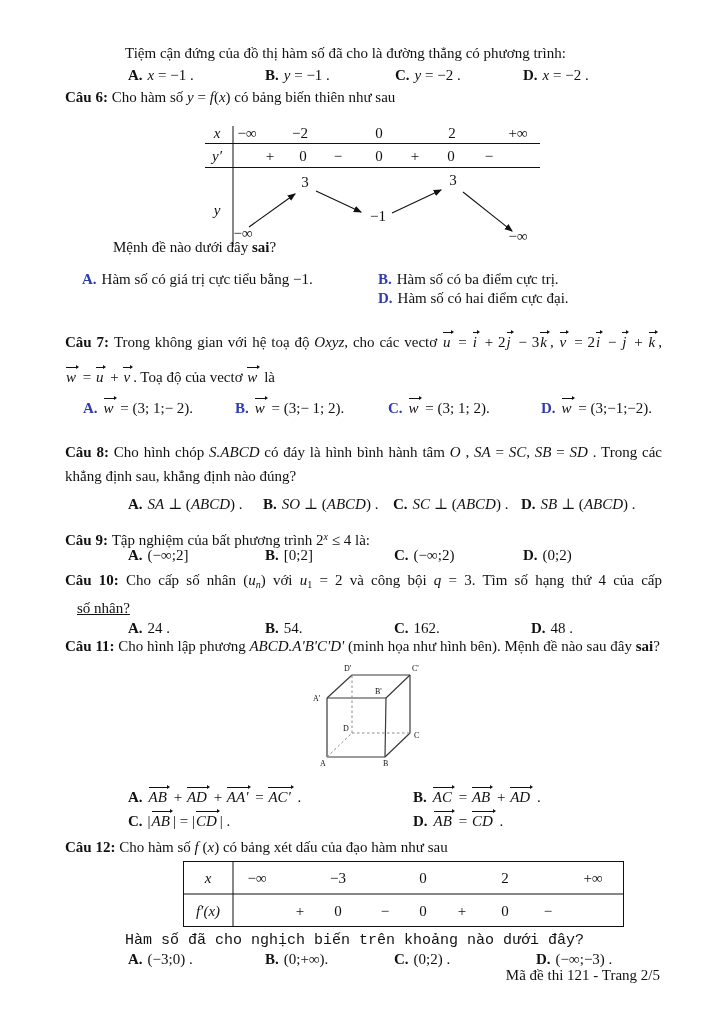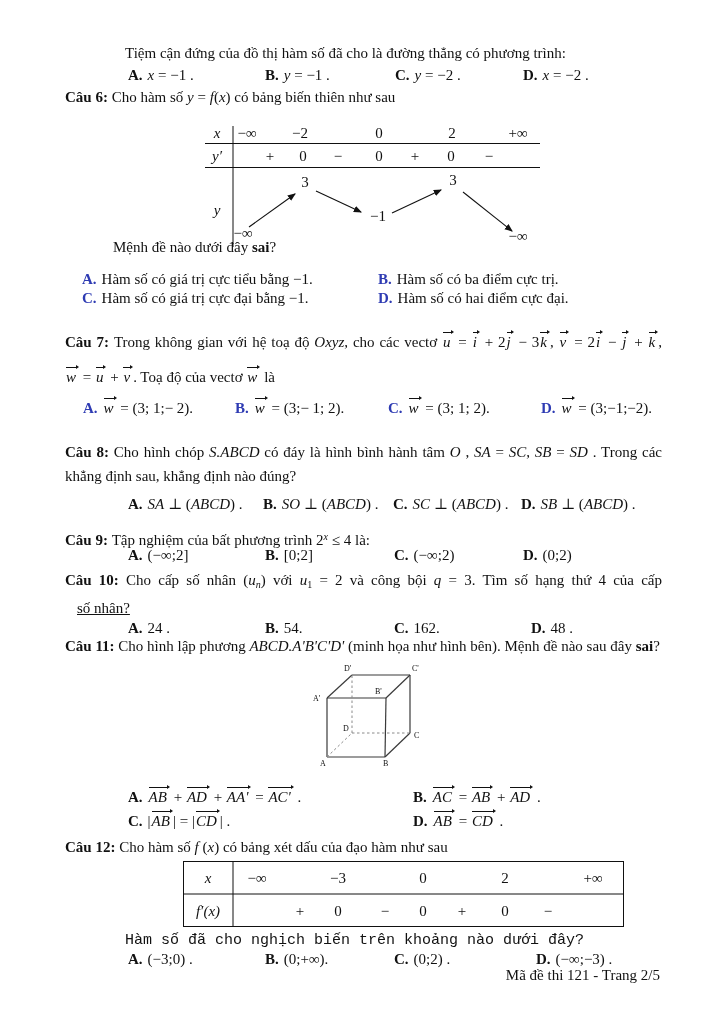--- a/index.html
+++ b/index.html
@@ -72,21 +72,20 @@
       <line x1="54" y1="107" x2="100" y2="74" marker-end="url(#ah)"></line>
       <line x1="121" y1="71" x2="166" y2="92" marker-end="url(#ah)"></line>
       <line x1="197" y1="93" x2="246" y2="70" marker-end="url(#ah)"></line>
       <line x1="268" y1="72" x2="317" y2="111" marker-end="url(#ah)"></line>
     </g>
   </svg>
 
   <div class="abs" style="left:65px;top:238px;margin-left:48px;"><span class="sg-r">Mệnh đề nào dưới đây </span><span class="sg-b">sai</span><span class="sg-r">?</span></div>
   <span class="abs opt blue" style="left:82px;top:270px;"><span class="letter">A.</span><span><span class="sg-r">Hàm số có giá trị cực tiểu bằng −1.</span></span></span>
   <span class="abs opt blue" style="left:378px;top:270px;"><span class="letter">B.</span><span><span class="sg-r">Hàm số có ba điểm cực trị.</span></span></span>
-  <span class="abs opt blue" style="left:82px;top:289px;"><span class="letter">C.</span><span><span class="sg-r">Hàm số có giá trị cực đại bằng −1.</span></span></span>
   <span class="abs opt blue" style="left:378px;top:289px;"><span class="letter">D.</span><span><span class="sg-r">Hàm số có hai điểm cực đại.</span></span></span>
 
   <div class="abs just" style="left:65px;top:331px;width:597px;"><span class="sg-b">Câu 7: </span><span class="sg-r">Trong không gian với hệ toạ độ </span><span class="sg-i">Oxyz</span><span class="sg-r">, cho các vectơ </span><span class="sg-v">u</span><span class="sg-r"> = </span><span class="sg-v">i</span><span class="sg-r"> + 2</span><span class="sg-v">j</span><span class="sg-r"> − 3</span><span class="sg-v">k</span><span class="sg-r">, </span><span class="sg-v">v</span><span class="sg-r"> = 2</span><span class="sg-v">i</span><span class="sg-r"> − </span><span class="sg-v">j</span><span class="sg-r"> + </span><span class="sg-v">k</span><span class="sg-r">,</span></div>
   <div class="abs" style="left:65px;top:366px;"><span class="sg-v">w</span><span class="sg-r"> = </span><span class="sg-v">u</span><span class="sg-r"> + </span><span class="sg-v">v</span><span class="sg-r">. Toạ độ của vectơ </span><span class="sg-v">w</span><span class="sg-r"> là</span></div>
   <span class="abs opt blue" style="left:83px;top:397px;"><span class="letter">A.</span><span><span class="sg-v">w</span><span class="sg-r"> = (3; 1;− 2).</span></span></span>
   <span class="abs opt blue" style="left:235px;top:397px;"><span class="letter">B.</span><span><span class="sg-v">w</span><span class="sg-r"> = (3;− 1; 2).</span></span></span>
   <span class="abs opt blue" style="left:388px;top:397px;"><span class="letter">C.</span><span><span class="sg-v">w</span><span class="sg-r"> = (3; 1; 2).</span></span></span>
   <span class="abs opt blue" style="left:541px;top:397px;"><span class="letter">D.</span><span><span class="sg-v">w</span><span class="sg-r"> = (3;−1;−2).</span></span></span>
 
   <div class="abs just" style="left:65px;top:443px;width:597px;"><span class="sg-b">Câu 8: </span><span class="sg-r">Cho hình chóp </span><span class="sg-i">S.ABCD</span><span class="sg-r"> có đáy là hình bình hành tâm </span><span class="sg-i">O</span><span class="sg-r"> , </span><span class="sg-i">SA</span><span class="sg-r"> = </span><span class="sg-i">SC</span><span class="sg-r">, </span><span class="sg-i">SB</span><span class="sg-r"> = </span><span class="sg-i">SD</span><span class="sg-r"> . Trong các</span></div>

